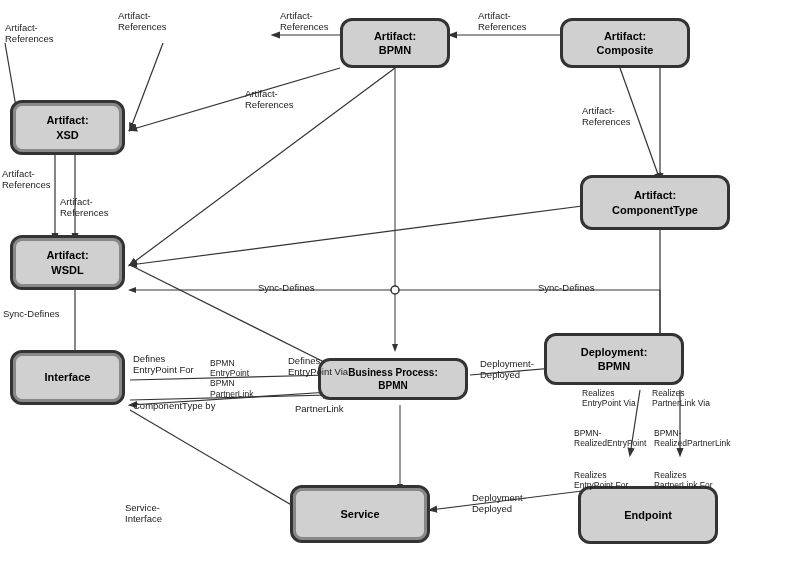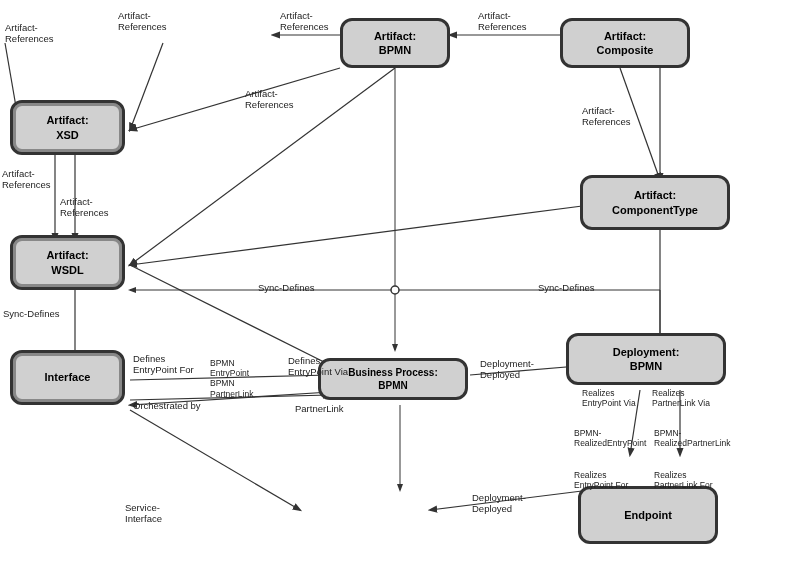--- a/index.html
+++ b/index.html
@@ -141,44 +141,47 @@
   </div>
 
   <div class="node dark-border inner-shadow" style="left:10px; top:350px; width:115px; height:55px;">
     <span>Interface</span>
   </div>
 
   <div class="node dark-border" style="left:318px; top:342px; width:150px; height:42px;margin-top:16px;">
     <span style="font-size:10px;">Business Process:<br>BPMN</span>
   </div>
 
-  <div class="node dark-border" style="left:566px; top:333px; width:160px; height:52px;">
+  <div class="node dark-border" style="left:544px; top:333px; width:140px; height:52px;">
     <span>Deployment:<br>BPMN</span>
   </div>
 
+  <div class="node dark-border inner-shadow" style="left:290px; top:485px; width:140px; height:58px;">
+    <span>Service</span>
+  </div>
 
   <div class="node dark-border" style="left:578px; top:450px; width:140px; height:58px;margin-top:36px;">
     <span>Endpoint</span>
   </div>
 
   <div class="label" style="left:5px; top:22px;">Artifact-<br>References</div>
   <div class="label" style="left:118px; top:10px;">Artifact-<br>References</div>
   <div class="label" style="left:280px; top:10px;">Artifact-<br>References</div>
   <div class="label" style="left:478px; top:10px;">Artifact-<br>References</div>
   <div class="label" style="left:245px; top:88px;">Artifact-<br>References</div>
   <div class="label" style="left:582px; top:105px;">Artifact-<br>References</div>
   <div class="label" style="left:2px; top:168px;">Artifact-<br>References</div>
   <div class="label" style="left:60px; top:196px;">Artifact-<br>References</div>
   <div class="label" style="left:3px; top:308px;">Sync-Defines</div>
   <div class="label" style="left:258px; top:282px;">Sync-Defines</div>
   <div class="label" style="left:538px; top:282px;">Sync-Defines</div>
   <div class="label" style="left:133px; top:353px;">Defines<br>EntryPoint For</div>
   <div class="label" style="left:210px; top:358px; font-size:8.5px;">BPMN<br>EntryPoint<br>BPMN<br>PartnerLink</div>
   <div class="label" style="left:288px; top:355px;">Defines<br>EntryPoint Via</div>
-  <div class="label" style="left:133px; top:400px;">Orchestrated by</div>
+  <div class="label" style="left:133px; top:400px;">ComponentType by</div>
   <div class="label" style="left:295px; top:403px;">PartnerLink</div>
   <div class="label" style="left:480px; top:358px;">Deployment-<br>Deployed</div>
   <div class="label" style="left:582px; top:388px; font-size:8.5px;">Realizes<br>EntryPoint Via</div>
   <div class="label" style="left:652px; top:388px; font-size:8.5px;">Realizes<br>PartnerLink Via</div>
   <div class="label" style="left:574px; top:428px; font-size:8.5px;">BPMN-<br>RealizedEntryPoint</div>
   <div class="label" style="left:654px; top:428px; font-size:8.5px;">BPMN-<br>RealizedPartnerLink</div>
   <div class="label" style="left:574px; top:470px; font-size:8.5px;">Realizes<br>EntryPoint For</div>
   <div class="label" style="left:654px; top:470px; font-size:8.5px;">Realizes<br>PartnerLink For</div>
   <div class="label" style="left:125px; top:490px;margin-top:12px;">Service-<br>Interface</div>
   <div class="label" style="left:472px; top:492px;">Deployment-<br>Deployed</div>

